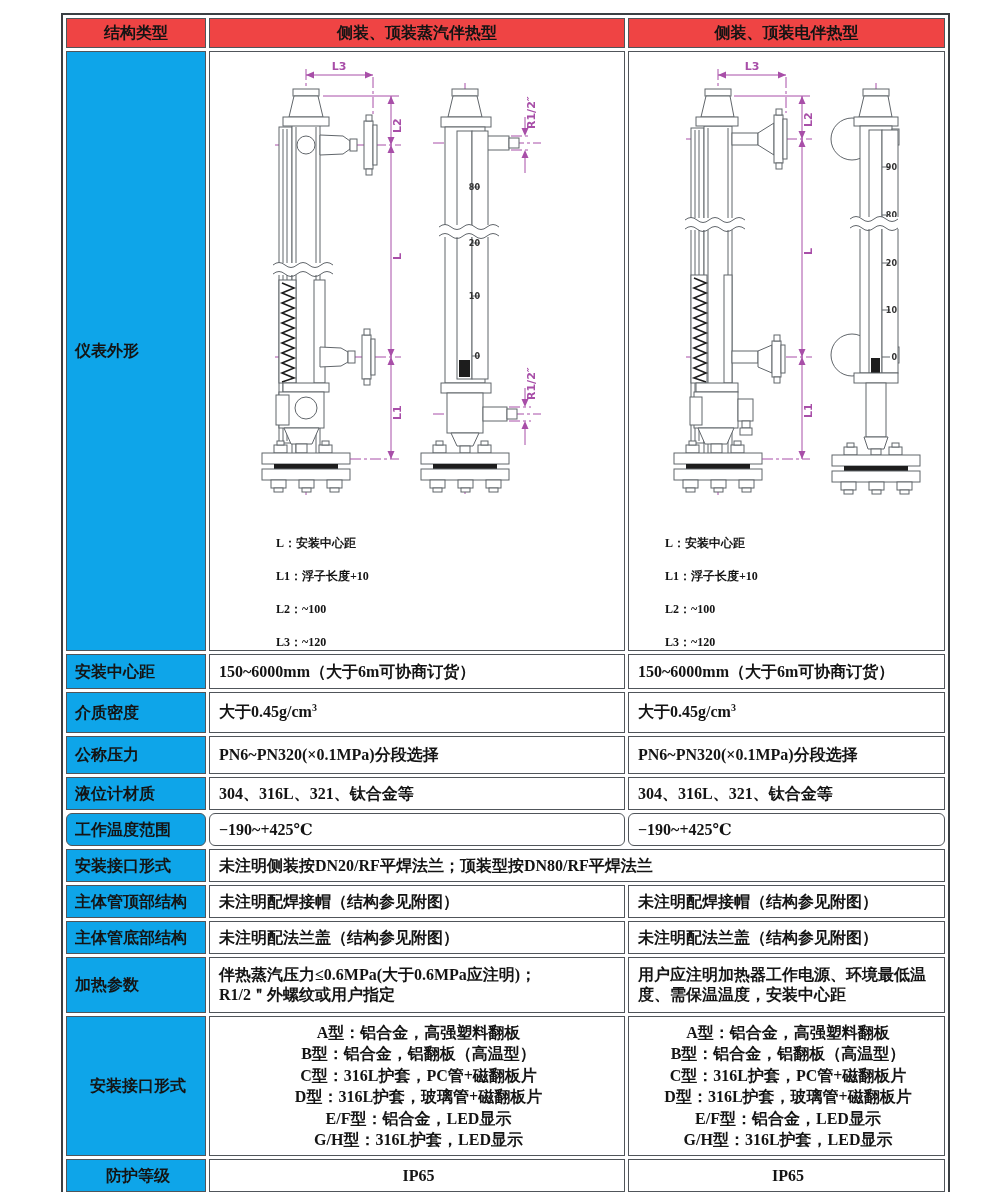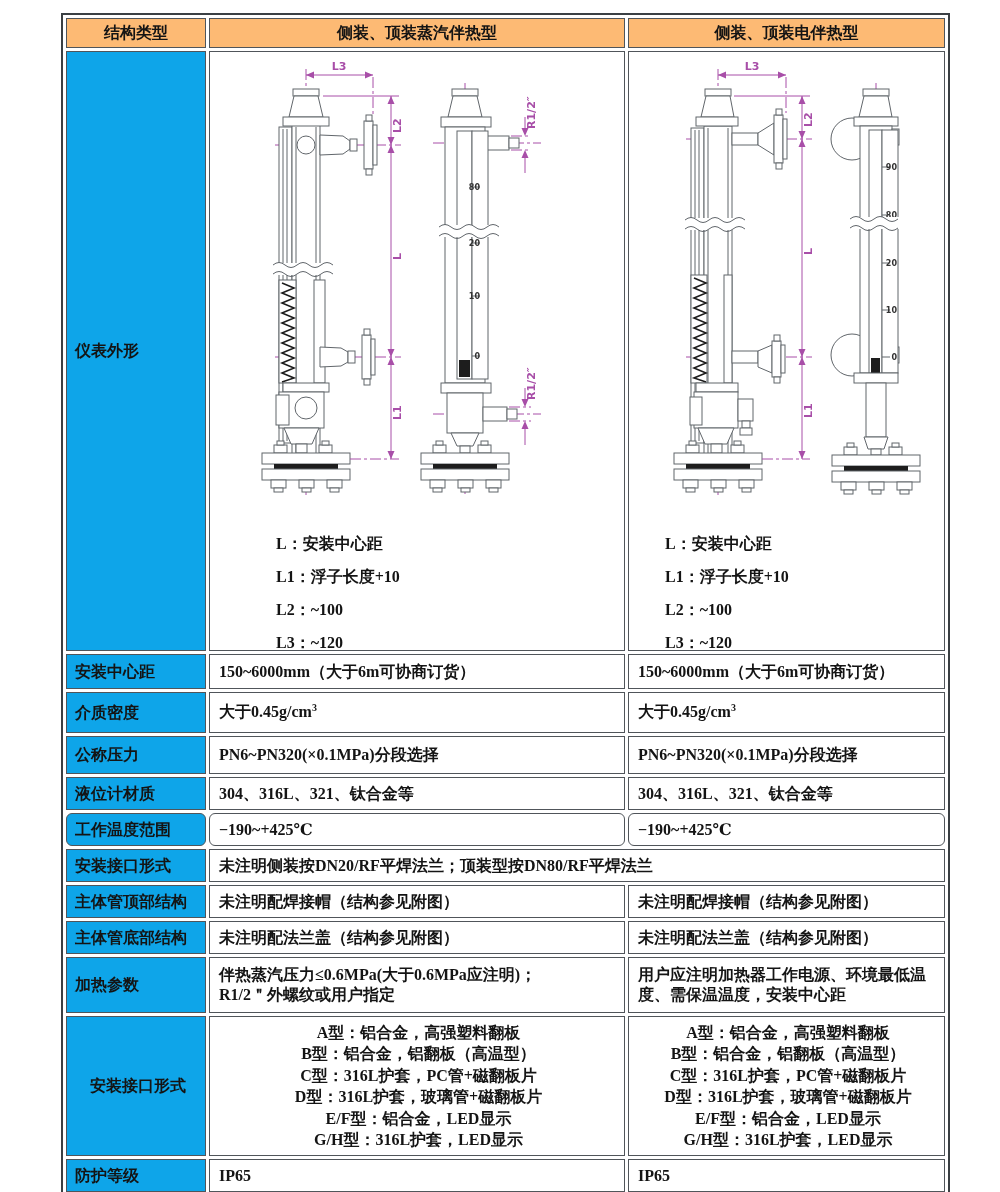--- a/index.html
+++ b/index.html
@@ -3,33 +3,33 @@
 <meta charset="utf-8">
 <style>
   html,body{margin:0;padding:0;background:#ffffff;}
   .page{width:1000px;height:1192px;background:#fff;position:relative;
         font-family:"Liberation Serif","DejaVu Serif",serif;color:#141414;}
   table.spec{position:absolute;left:61px;top:13px;width:888px;
              border-collapse:separate;border-spacing:3px;
              border:2.5px solid #3a3f43;background:#fff;table-layout:fixed;}
   td,th{border:1.5px solid #50555a;vertical-align:middle;
         font-size:16px;font-weight:600;line-height:1.25;}
-  th{background:#fdba74;text-align:center;height:26px;font-weight:700;}
+  th{background:#ef4444;text-align:center;height:26px;font-weight:700;}
   td.lbl{background:#0ea5e9;text-align:left;padding:2px 4px 2px 8px;}
   td.val{background:#fff;text-align:left;padding:3px 6px 3px 9px;}
   td.pre{white-space:pre-line;}
   tr.r-img td{height:592px;vertical-align:top;margin-left:32px;}
   tr.r-img td.lbl{vertical-align:middle;}
   tr.r1 td{height:27px;} tr.r2 td{height:33px;} tr.r3 td{height:30px;}
   tr.r4 td{height:25px;} tr.r5 td{height:25px;border-radius:6px;} tr.r6 td{height:25px;}
   tr.r7 td{height:25px;} tr.r8 td{height:25px;} tr.r9 td{height:48px;}
-  tr.r10 td{height:132px;line-height:21.5px;text-align:center;} tr.r11 td{height:25px;}
+  tr.r10 td{height:132px;line-height:21.5px;text-align:center;} tr.r11 td{height:25px;text-align:center;}
   sup{font-size:10px;}
   .drawWrap{position:relative;width:100%;height:592px;}
-  .legend{position:absolute;top:472px;line-height:33px;font-size:16px;font-weight:600;}
+  .legend{position:absolute;top:472px;line-height:33px;font-size:12px;font-weight:600;}
   .legend.st{left:57px;} .legend.el{left:27px;}
   
   .ln{stroke:#61666b;fill:none;stroke-width:1;}
   .fw{fill:#ffffff;stroke:#61666b;stroke-width:1;}
   .fwn{fill:#ffffff;stroke:none;}
   .dk{fill:#1d1d1d;stroke:none;}
   .coil{stroke:#1d1d1d;fill:none;stroke-width:1.6;}
   .mg{stroke:#a84ea8;fill:none;stroke-width:1;}
   .mgd{stroke-dasharray:11 3 3 3;}
   .mga{fill:#a84ea8;stroke:none;}

